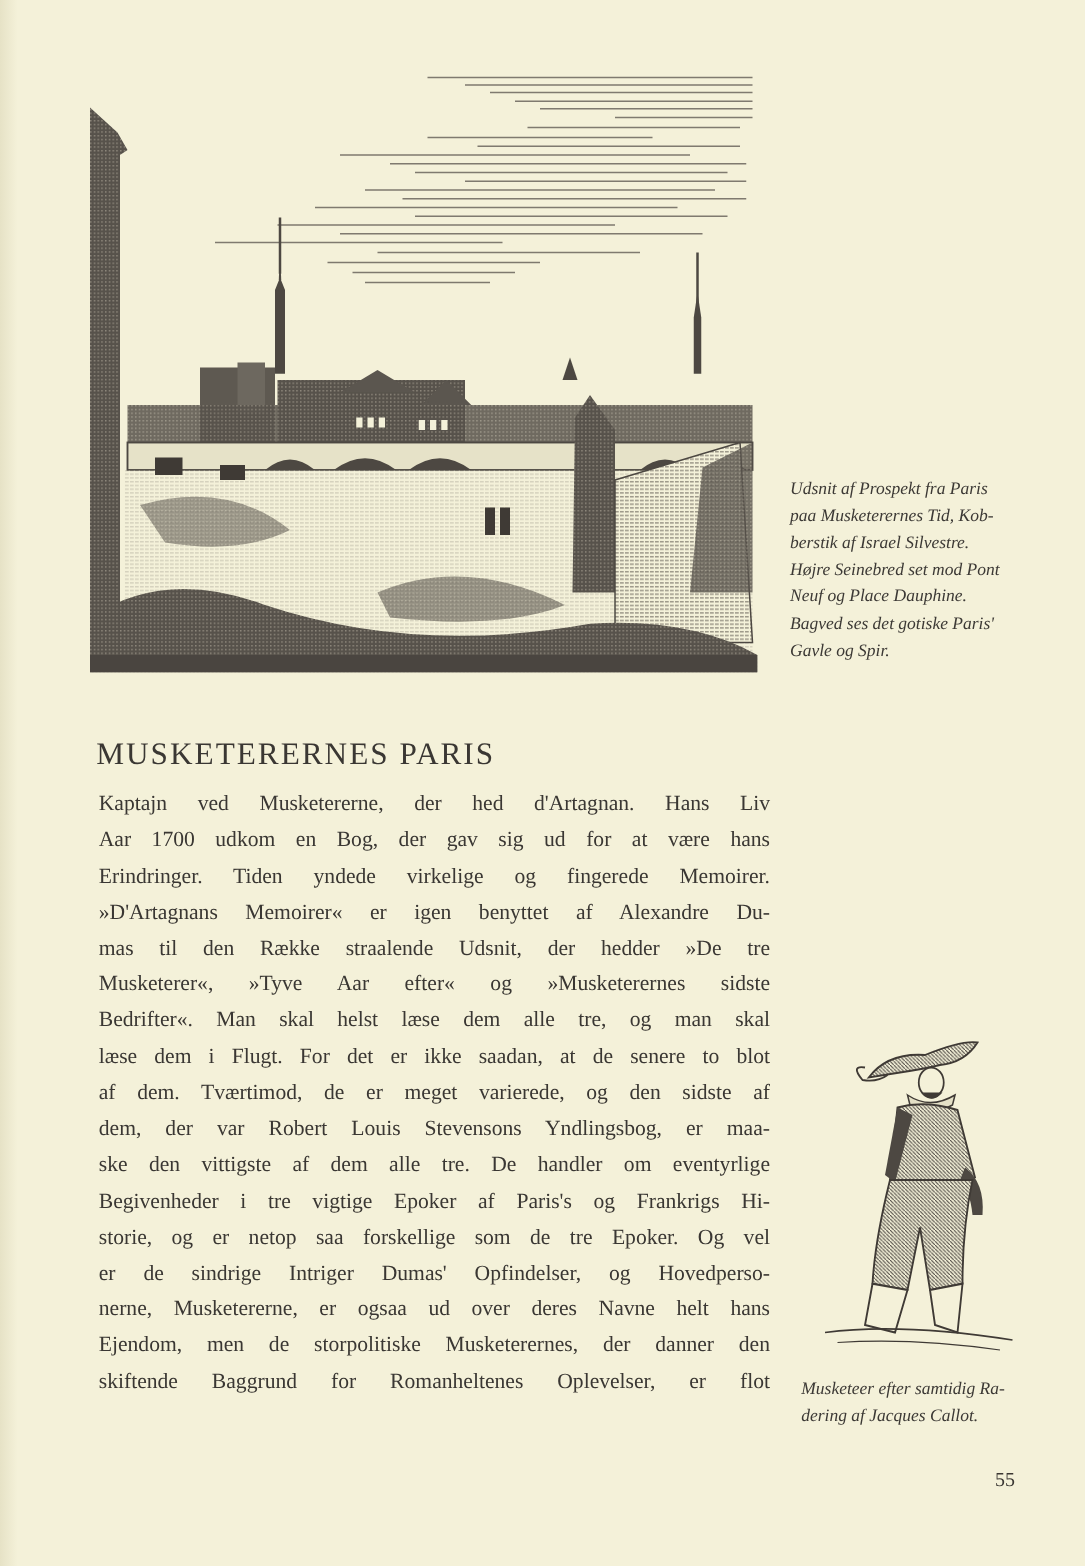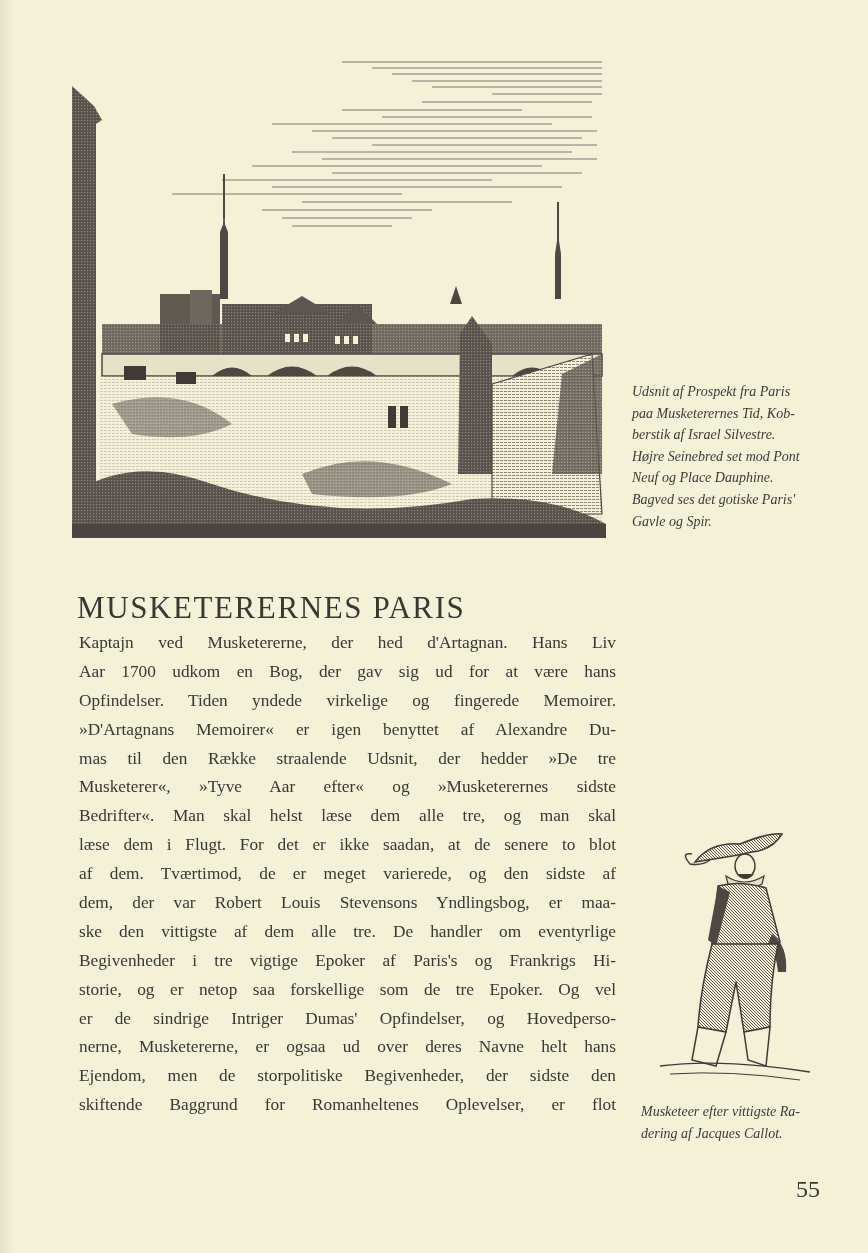--- a/index.html
+++ b/index.html
@@ -47,21 +47,21 @@
     .caption-bottom {
       left: 641px;
       top: 1101px;
       width: 170px;
     }
 
     .heading {
       position: absolute;
       left: 77px;
       top: 590px;
-      font-size: 31px;
+      font-size: 25px;
       letter-spacing: 1.6px;
       font-weight: normal;
       margin: 0;
       color: #3a3733;
     }
     .body-text {
       position: absolute;
       left: 79px;
       top: 629px;
       width: 537px;
@@ -84,21 +84,21 @@
       top: 822px;
       width: 190px;
       height: 268px;
     }
     .musketeer svg { width: 100%; height: 100%; display: block; }
 
     .page-number {
       position: absolute;
       left: 796px;
       top: 1176px;
-      font-size: 24px;
+      font-size: 16px;
       color: #3a3733;
     }
   </style>
 </head>
 <body>
 
 <div class="page-shade"></div>
 
 <div class="engraving">
   <svg viewBox="0 0 534 484" xmlns="http://www.w3.org/2000/svg">
@@ -203,34 +203,34 @@
   <span style="display:block">Neuf og Place Dauphine.</span>
   <span style="display:block">Bagved ses det gotiske Paris'</span>
   <span style="display:block">Gavle og Spir.</span>
 </div>
 
 <h1 class="heading">MUSKETERERNES PARIS</h1>
 
 <div class="body-text">
   <span class="line">Kaptajn ved Musketererne, der hed d'Artagnan. Hans Liv</span>
   <span class="line">Aar 1700 udkom en Bog, der gav sig ud for at være hans</span>
-  <span class="line">Opfindelser. Tiden yndede virkelige og fingerede Memoirer.</span>
+  <span class="line">Erindringer. Tiden yndede virkelige og fingerede Memoirer.</span>
   <span class="line">»D'Artagnans Memoirer« er igen benyttet af Alexandre Du-</span>
   <span class="line">mas til den Række straalende Udsnit, der hedder »De tre</span>
   <span class="line">Musketerer«, »Tyve Aar efter« og »Musketerernes sidste</span>
   <span class="line">Bedrifter«. Man skal helst læse dem alle tre, og man skal</span>
   <span class="line">læse dem i Flugt. For det er ikke saadan, at de senere to blot</span>
   <span class="line">af dem. Tværtimod, de er meget varierede, og den sidste af</span>
   <span class="line">dem, der var Robert Louis Stevensons Yndlingsbog, er maa-</span>
   <span class="line">ske den vittigste af dem alle tre. De handler om eventyrlige</span>
   <span class="line">Begivenheder i tre vigtige Epoker af Paris's og Frankrigs Hi-</span>
   <span class="line">storie, og er netop saa forskellige som de tre Epoker. Og vel</span>
   <span class="line">er de sindrige Intriger Dumas' Opfindelser, og Hovedperso-</span>
   <span class="line">nerne, Musketererne, er ogsaa ud over deres Navne helt hans</span>
-  <span class="line">Ejendom, men de storpolitiske Begivenheder, der sidste den</span>
+  <span class="line">Ejendom, men de storpolitiske Musketerernes, der danner den</span>
   <span class="line">skiftende Baggrund for Romanheltenes Oplevelser, er flot</span>
 </div>
 
 <div class="musketeer">
   <svg viewBox="0 0 190 268" xmlns="http://www.w3.org/2000/svg">
     <defs>
       <pattern id="mh" width="3" height="3" patternUnits="userSpaceOnUse">
         <rect width="3" height="3" fill="#f4f1d9"></rect>
         <line x1="0" y1="0" x2="3" y2="3" stroke="#4d4842" stroke-width="0.9"></line>
       </pattern>
@@ -254,17 +254,17 @@
 
     <path d="M58 205 L52 238 L76 244 L86 210 Z" fill="#f4f1d9" stroke="#3f3a35" stroke-width="1.5"></path>
     <path d="M104 210 L108 238 L126 244 L130 205 Z" fill="#f4f1d9" stroke="#3f3a35" stroke-width="1.5"></path>
 
     <path d="M20 244 Q80 236 170 250" fill="none" stroke="#3f3a35" stroke-width="1.4"></path>
     <path d="M30 252 Q90 248 160 258" fill="none" stroke="#3f3a35" stroke-width="1"></path>
   </svg>
 </div>
 
 <div class="caption caption-bottom">
-  <span style="display:block">Musketeer efter vittigste Ra-</span>
+  <span style="display:block">Musketeer efter samtidig Ra-</span>
   <span style="display:block">dering af Jacques Callot.</span>
 </div>
 
 <div class="page-number">55</div>
 
 </body></html>

